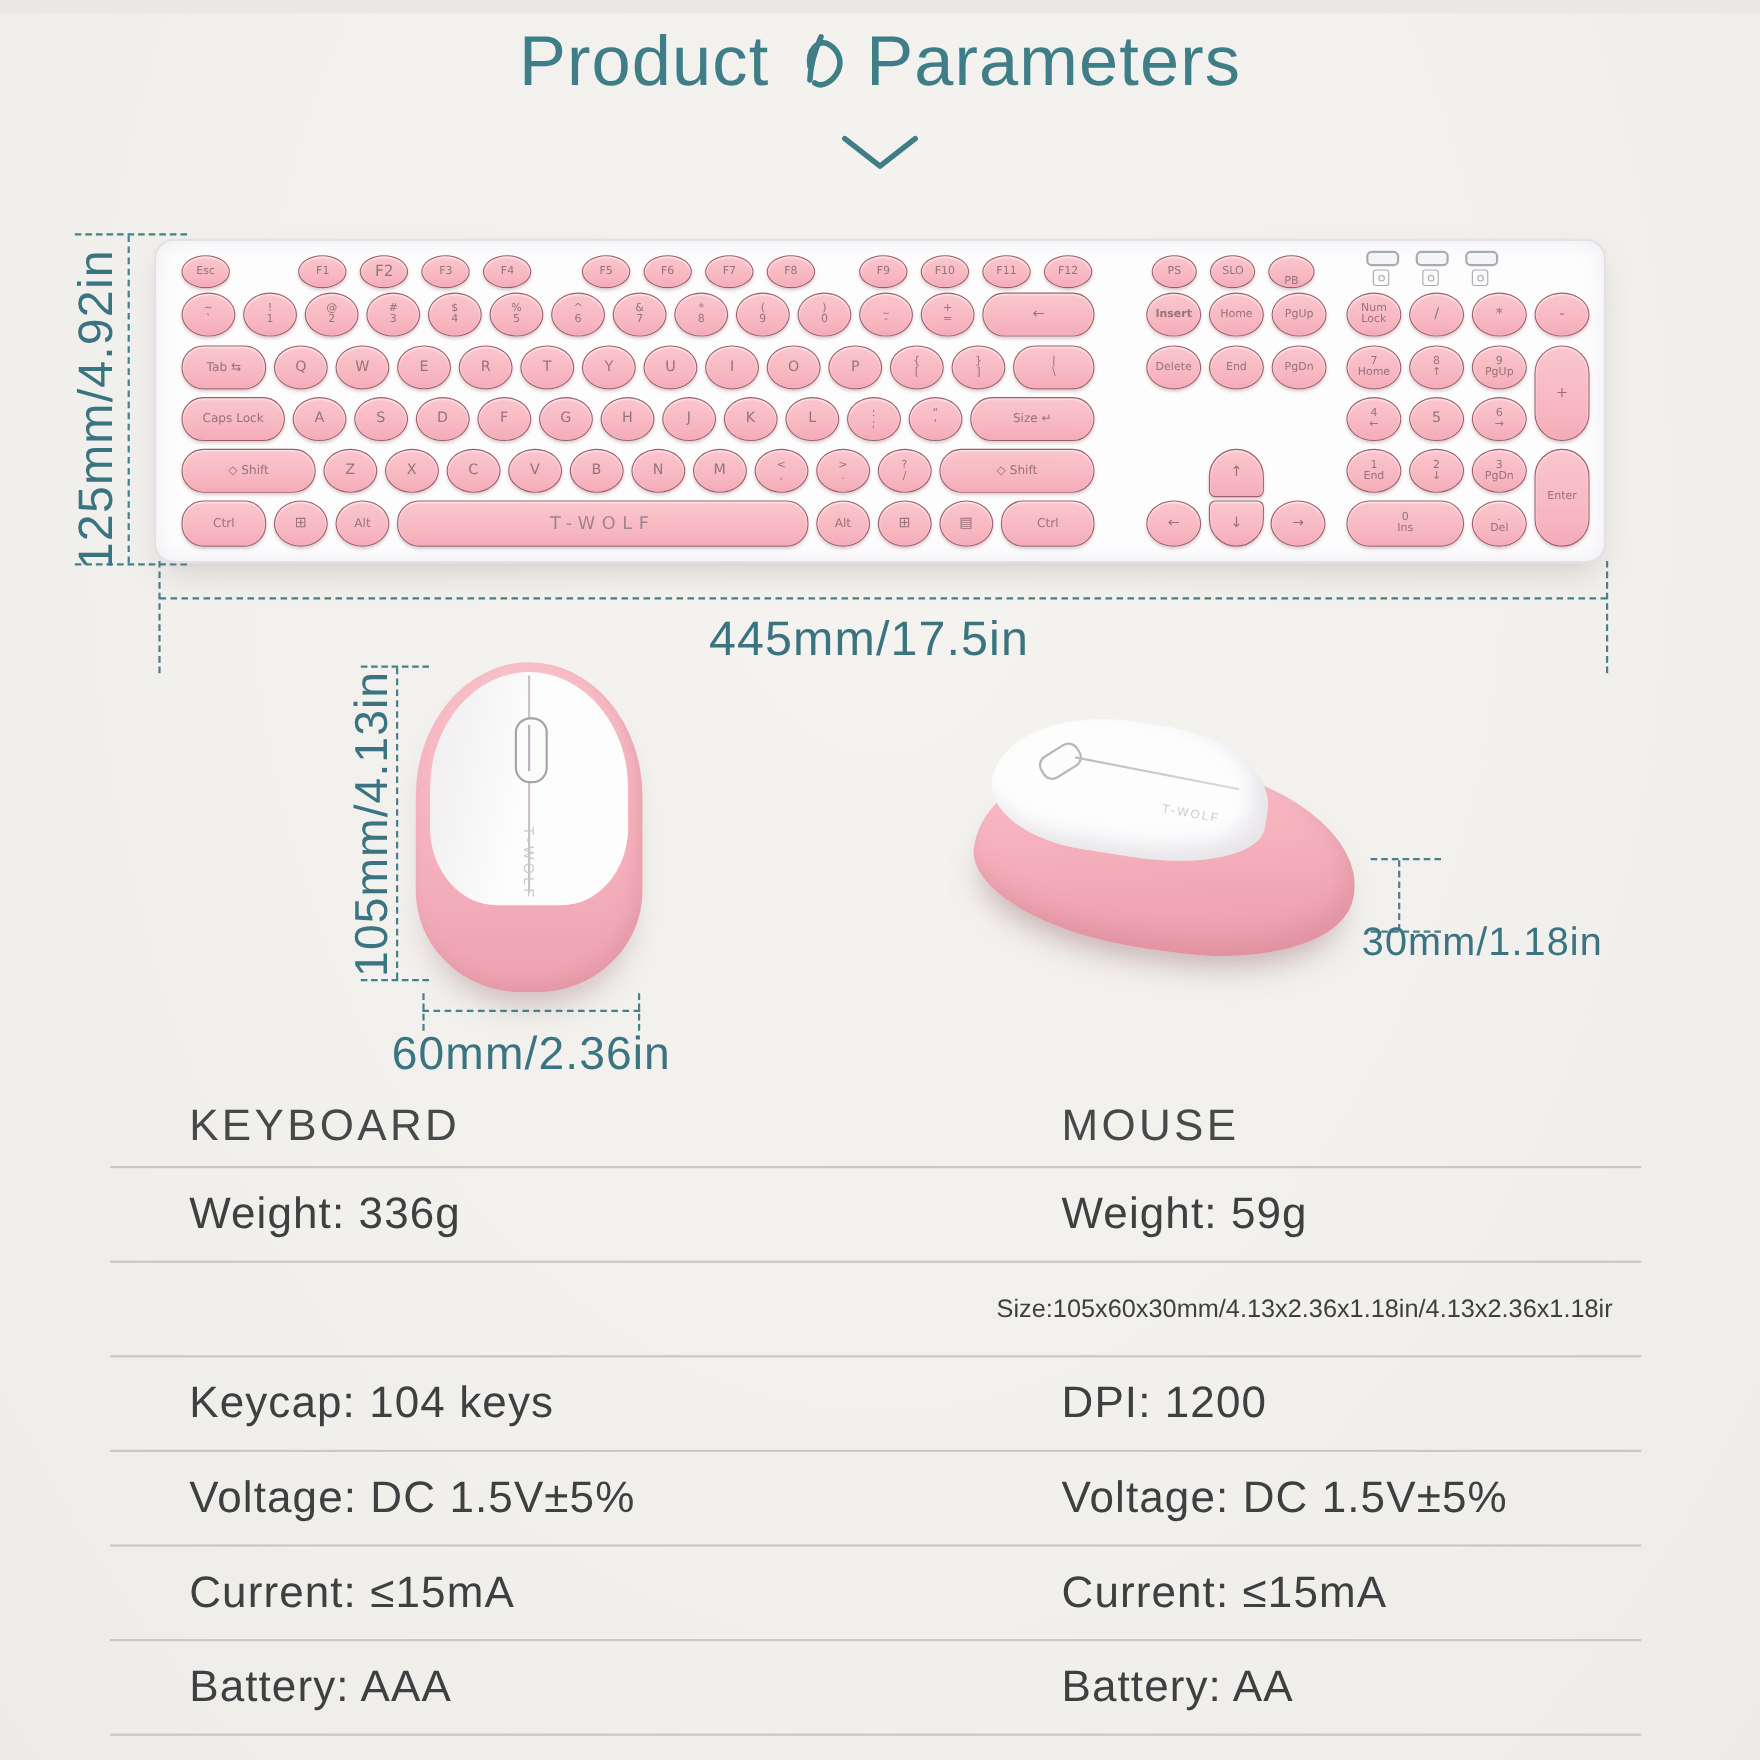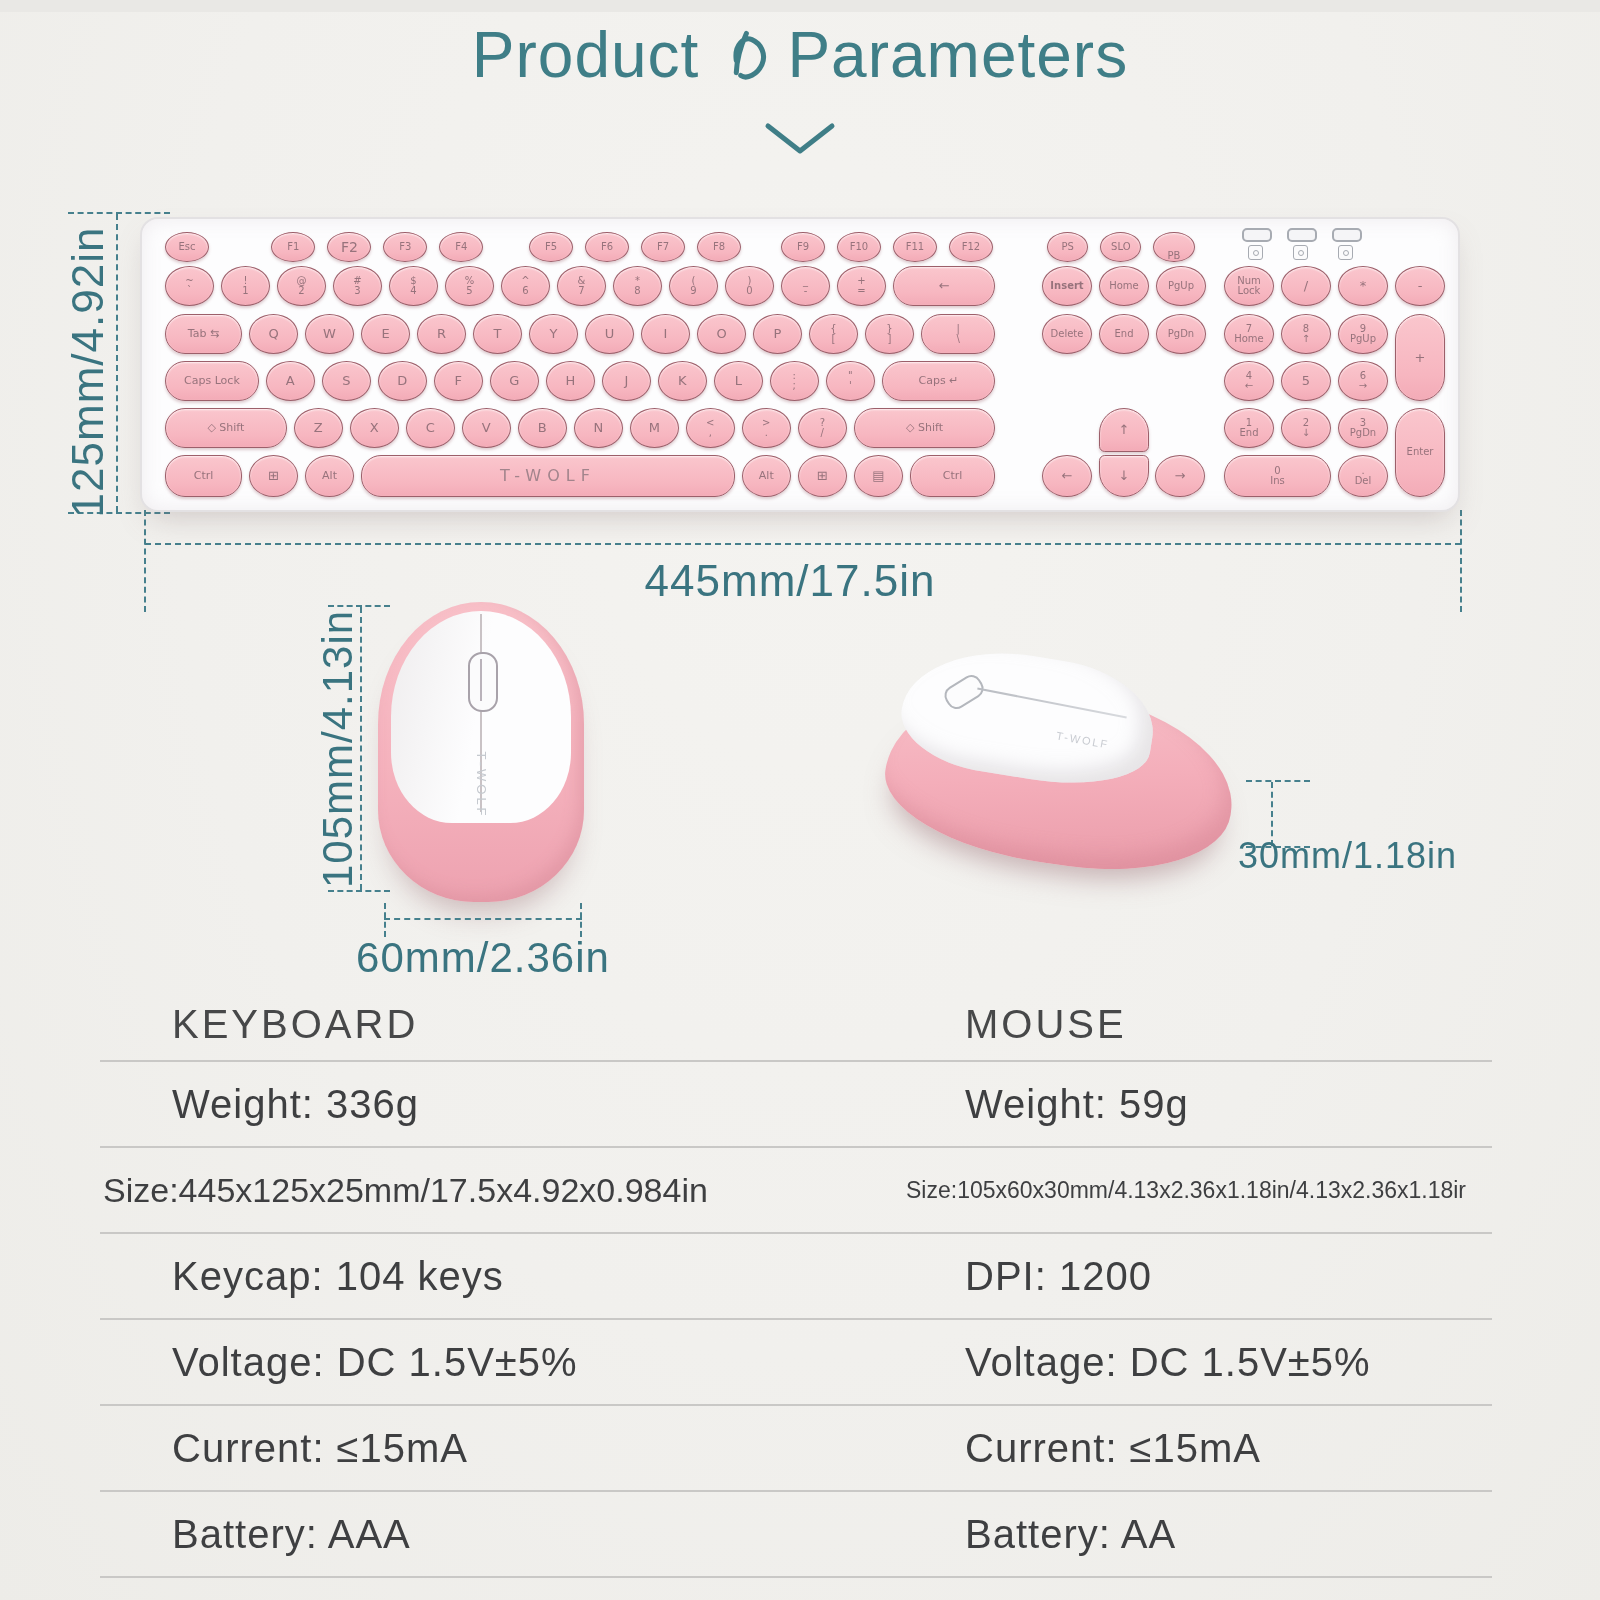--- a/index.html
+++ b/index.html
@@ -284,21 +284,21 @@
       </div>
       <div class="key rnd" style="left: 627.8px; top: 142px; width: 49px; height: 40px;">
         <span class="d">:</span>
         <span class="d">;</span>
       </div>
       <div class="key rnd" style="left: 683.8px; top: 142px; width: 49px; height: 40px;">
         <span class="d">"</span>
         <span class="d">'</span>
       </div>
       <div class="key" style="left: 739.8px; top: 142px; width: 113.4px; height: 40px;">
-        <span>Caps ↵</span>
+        <span>Size ↵</span>
       </div>
       <div class="key" style="left: 23px; top: 189px; width: 121.8px; height: 40px;">
         <span>◇ Shift</span>
       </div>
       <div class="key rnd" style="left: 151.8px; top: 189px; width: 49px; height: 40px; font-size: 13px;">
         <span>Z</span>
       </div>
       <div class="key rnd" style="left: 207.8px; top: 189px; width: 49px; height: 40px; font-size: 13px;">
         <span>X</span>
       </div>
@@ -483,21 +483,20 @@
   <div class="spec">
     <div class="hdr">
       <span class="cl">KEYBOARD</span>
       <span class="cr">MOUSE</span>
     </div>
     <div class="row">
       <span class="cl">Weight: 336g</span>
       <span class="cr">Weight: 59g</span>
     </div>
     <div class="row small">
-      <span class="cl">Size:445x125x25mm/17.5x4.92x0.984in</span>
       <span class="cr">Size:105x60x30mm/4.13x2.36x1.18in/4.13x2.36x1.18ir</span>
     </div>
     <div class="row">
       <span class="cl">Keycap: 104 keys</span>
       <span class="cr">DPI: 1200</span>
     </div>
     <div class="row">
       <span class="cl">Voltage: DC 1.5V±5%</span>
       <span class="cr">Voltage: DC 1.5V±5%</span>
     </div>

